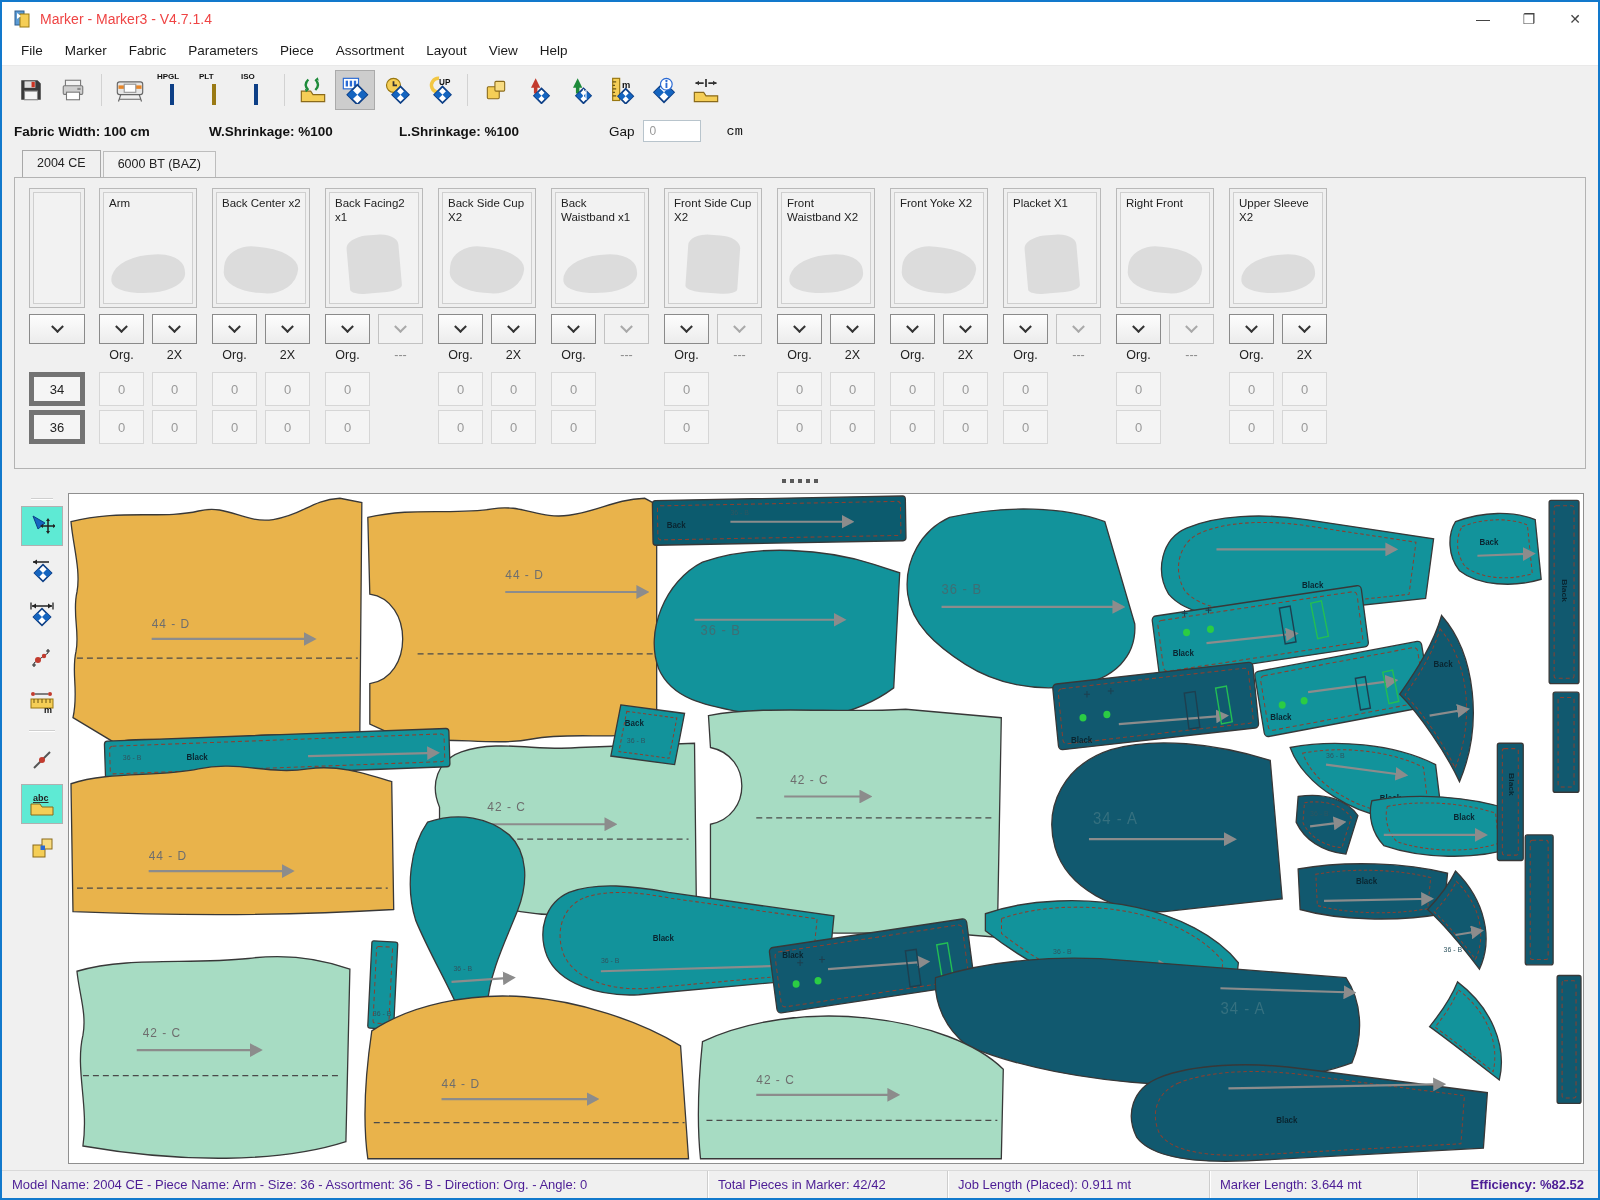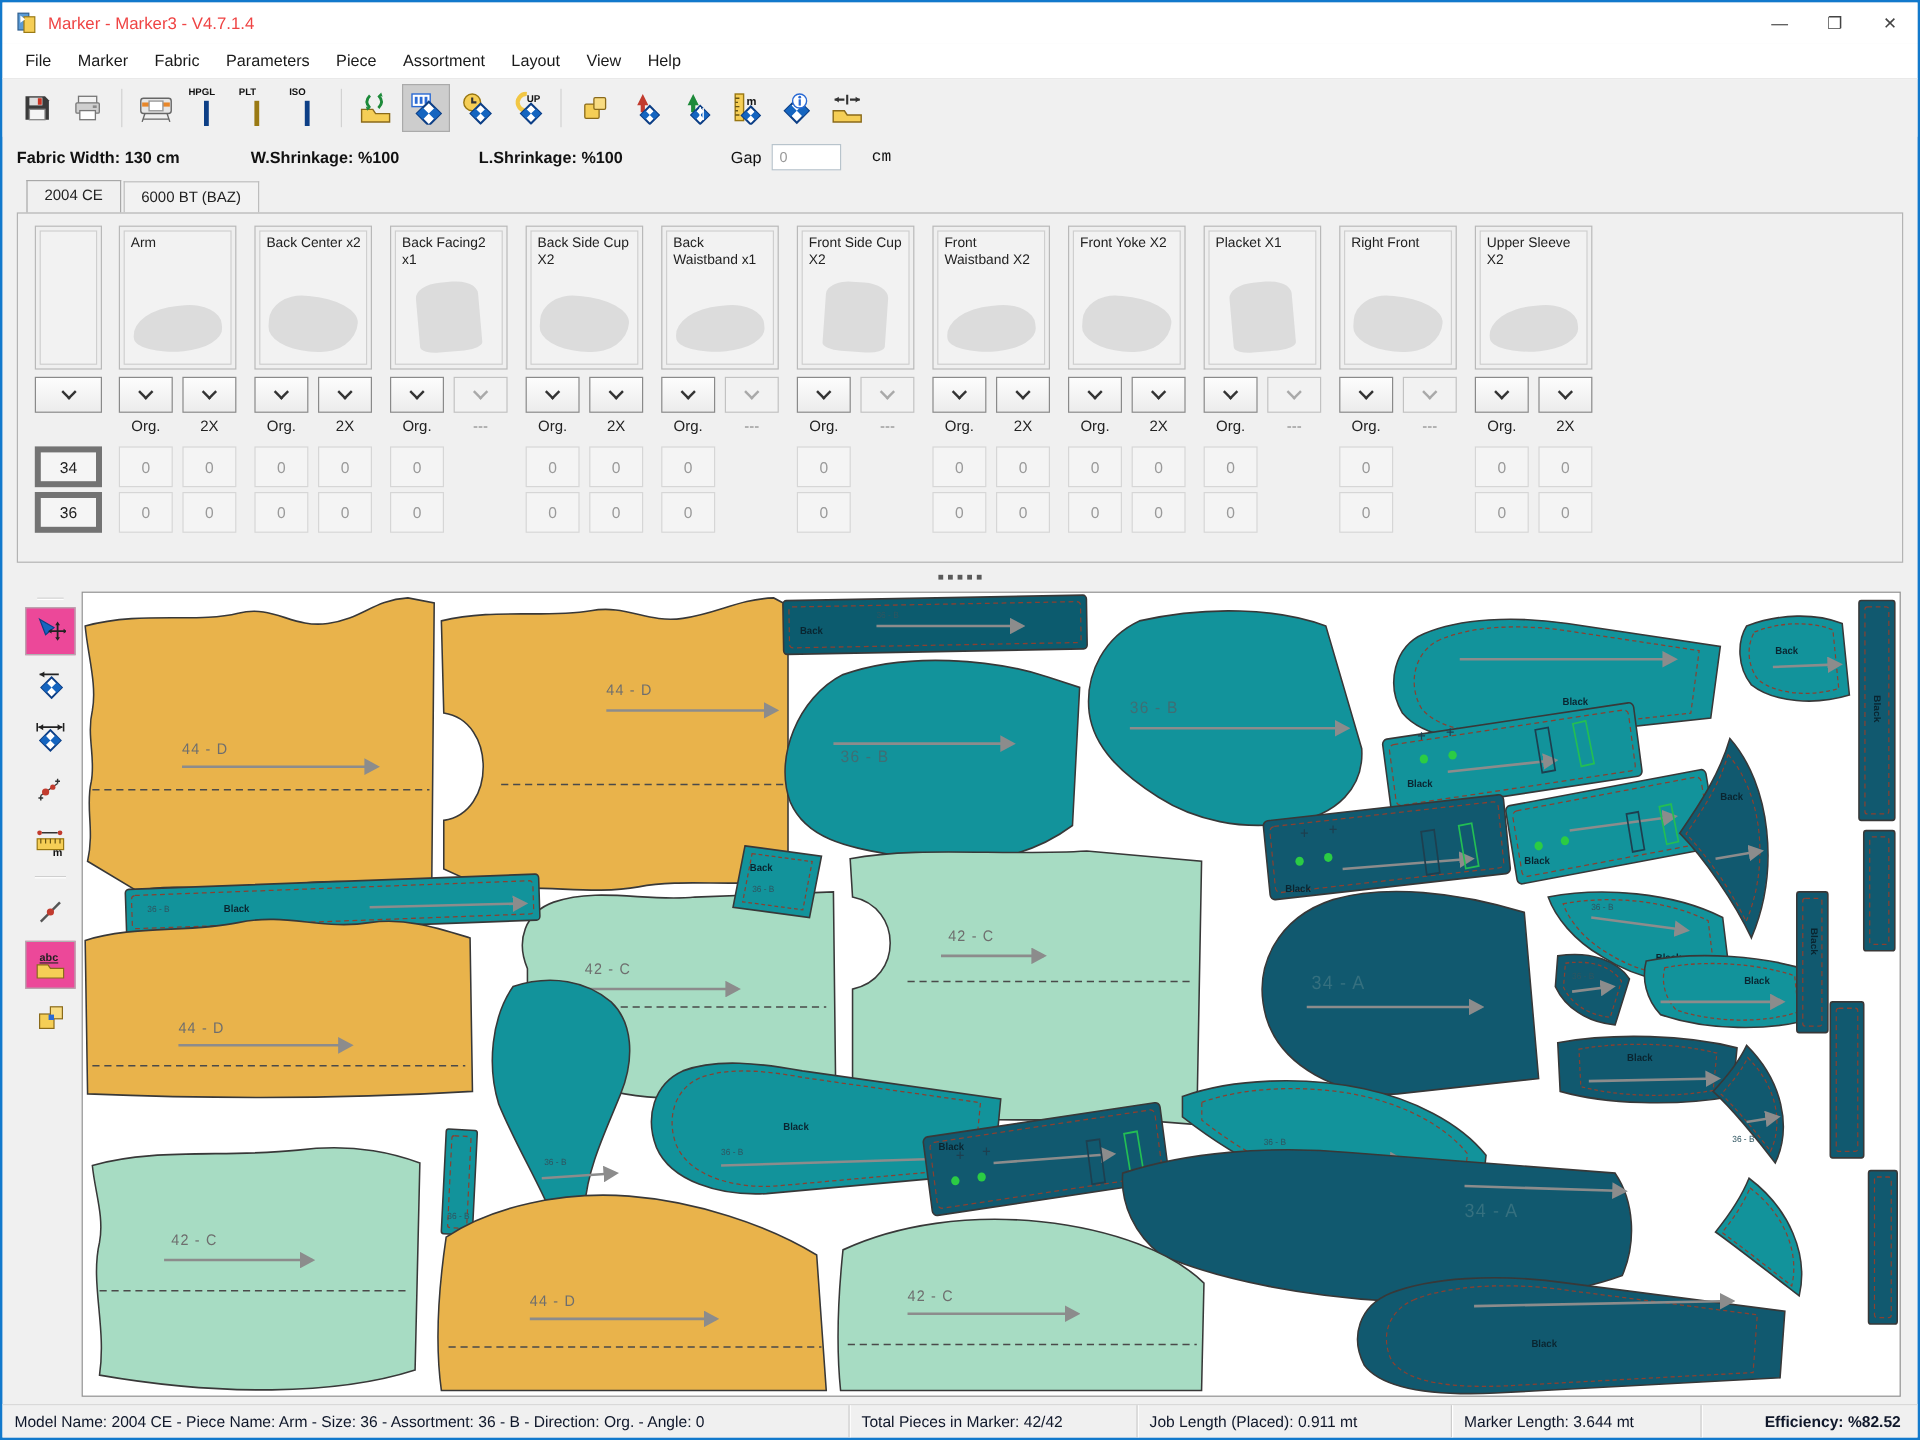--- a/index.html
+++ b/index.html
@@ -94,35 +94,35 @@
   
   .splitter { height:24px; display:flex; align-items:center; justify-content:center; gap:4px; flex:0 0 auto; }
   .splitter i { width:4px; height:4px; background:#5a5a5a; display:block; }
 
   
   .canvas-row { flex:1 1 auto; display:flex; padding:0 14px 6px 14px; min-height:0; }
   .palette { width:52px; flex:0 0 auto; display:flex; flex-direction:column; align-items:center; padding-top:2px; }
   .pal-handle { width:22px; border-top:1px solid #cfcfcf; border-bottom:1px solid #fff; margin:3px 0 6px; }
   .pal-btn { width:42px; height:40px; display:flex; align-items:center; justify-content:center;
              border:1px solid transparent; margin-bottom:4px; }
-  .pal-btn.active { background:#ec4899; border-color:#b0b0b0; }
+  .pal-btn.active { background:#5eead4; border-color:#b0b0b0; }
   .pal-sep { width:26px; border-top:1px solid #cfcfcf; border-bottom:1px solid #fff; margin:4px 0 8px; }
   .canvas-box { flex:1 1 auto; border:1px solid #8f8f8f; background:#fff; position:relative; }
   .canvas-box svg { display:block; width:100%; height:100%; }
 
   svg text { font-family:"Liberation Sans",sans-serif; }
   text.lbl { font-size:12px; fill:#6E6E6E; letter-spacing:1px; }
   text.lbl-teal { font-size:13px; fill:#3F6E74; letter-spacing:1px; }
   text.lbl-navy { font-size:15px; fill:#35707F; letter-spacing:1px; }
   text.lbl-dark { font-size:8px; font-weight:bold; fill:#0A2530; }
   text.lbl-tiny { font-size:7px; fill:#2F5560; }
 
   
   .statusbar { height:28px; border-top:1px solid #d9d9d9; background:#F0F0F0; display:flex;
-               align-items:center; font-size:13px; color:#0f172a; flex:0 0 auto; }
+               align-items:center; font-size:13px; color:#4c1d95; flex:0 0 auto; }
   .seg { padding:0 10px; white-space:nowrap; overflow:hidden; height:100%; display:flex; align-items:center;
          border-right:1px solid #cdcdcd; box-shadow:1px 0 0 #fff; }
   .seg-model { width:706px; flex:0 0 auto; }
   .seg-total { width:240px; flex:0 0 auto; }
   .seg-job { width:262px; flex:0 0 auto; }
   .seg-marker { width:208px; flex:0 0 auto; }
   .seg-eff { flex:1 1 auto; justify-content:flex-end; font-weight:bold; border-right:none; box-shadow:none; padding-right:14px; }
 </style>
 </head>
 <body>
@@ -289,21 +289,21 @@
       <svg width="28" height="28" viewBox="0 0 24 24" class="icon-svg">
         <path d="M3,6 h7 M14,6 h7" stroke="#333" stroke-width="1.5"></path>
         <path d="M3,6 l3,-2 v4 z M21,6 l-3,-2 v4 z" fill="#333"></path>
         <path d="M12,2.5 v7" stroke="#333" stroke-width="1.5"></path>
         <path d="M2,14 h8 l2,3 h10 v5 h-20 z" fill="#F5CE56" stroke="#8a6a1a"></path>
       </svg>
     </span>
   </div>
 
   <div class="infobar">
-    <span class="info-fw">Fabric Width: 130 cm</span>
+    <span class="info-fw">Fabric Width: 100 cm</span>
     <span class="info-ws">W.Shrinkage: %100</span>
     <span class="info-ls">L.Shrinkage: %100</span>
     <span class="gap-label">Gap</span>
     <input class="gap-input" value="0" style="">
     <span class="gap-unit">cm</span>
   </div>
 
   <div class="tabstrip" id="tabstrip">
       <span class="tab active">2004 CE</span>
       <span class="tab">6000 BT (BAZ)</span>

